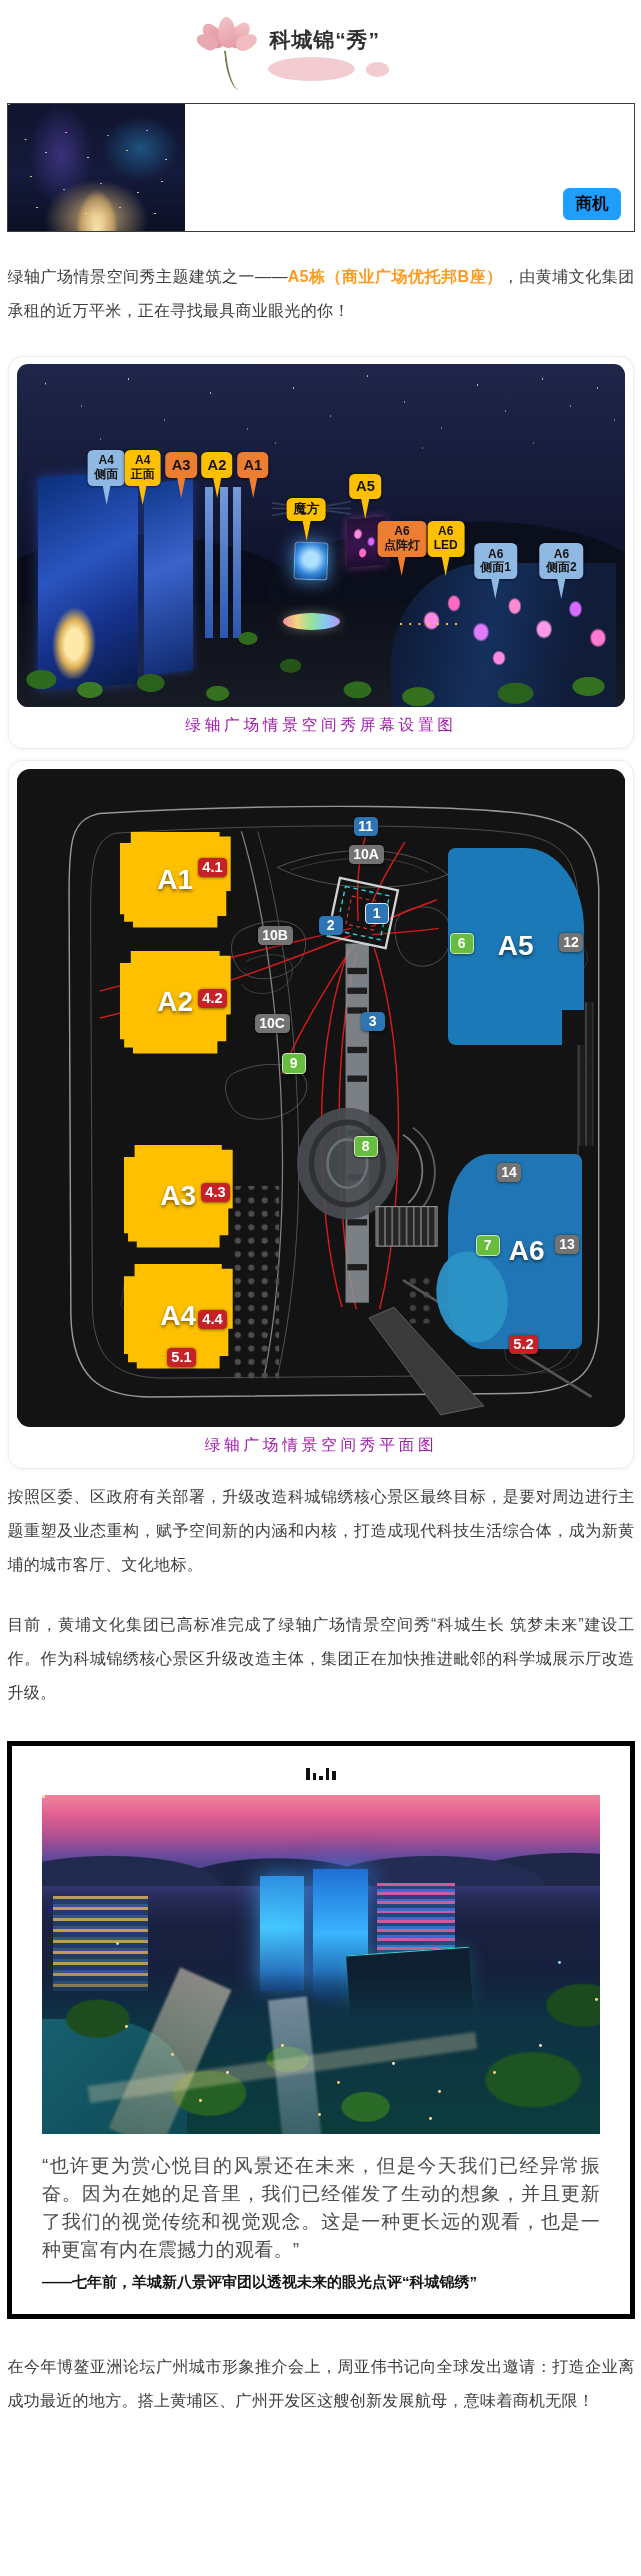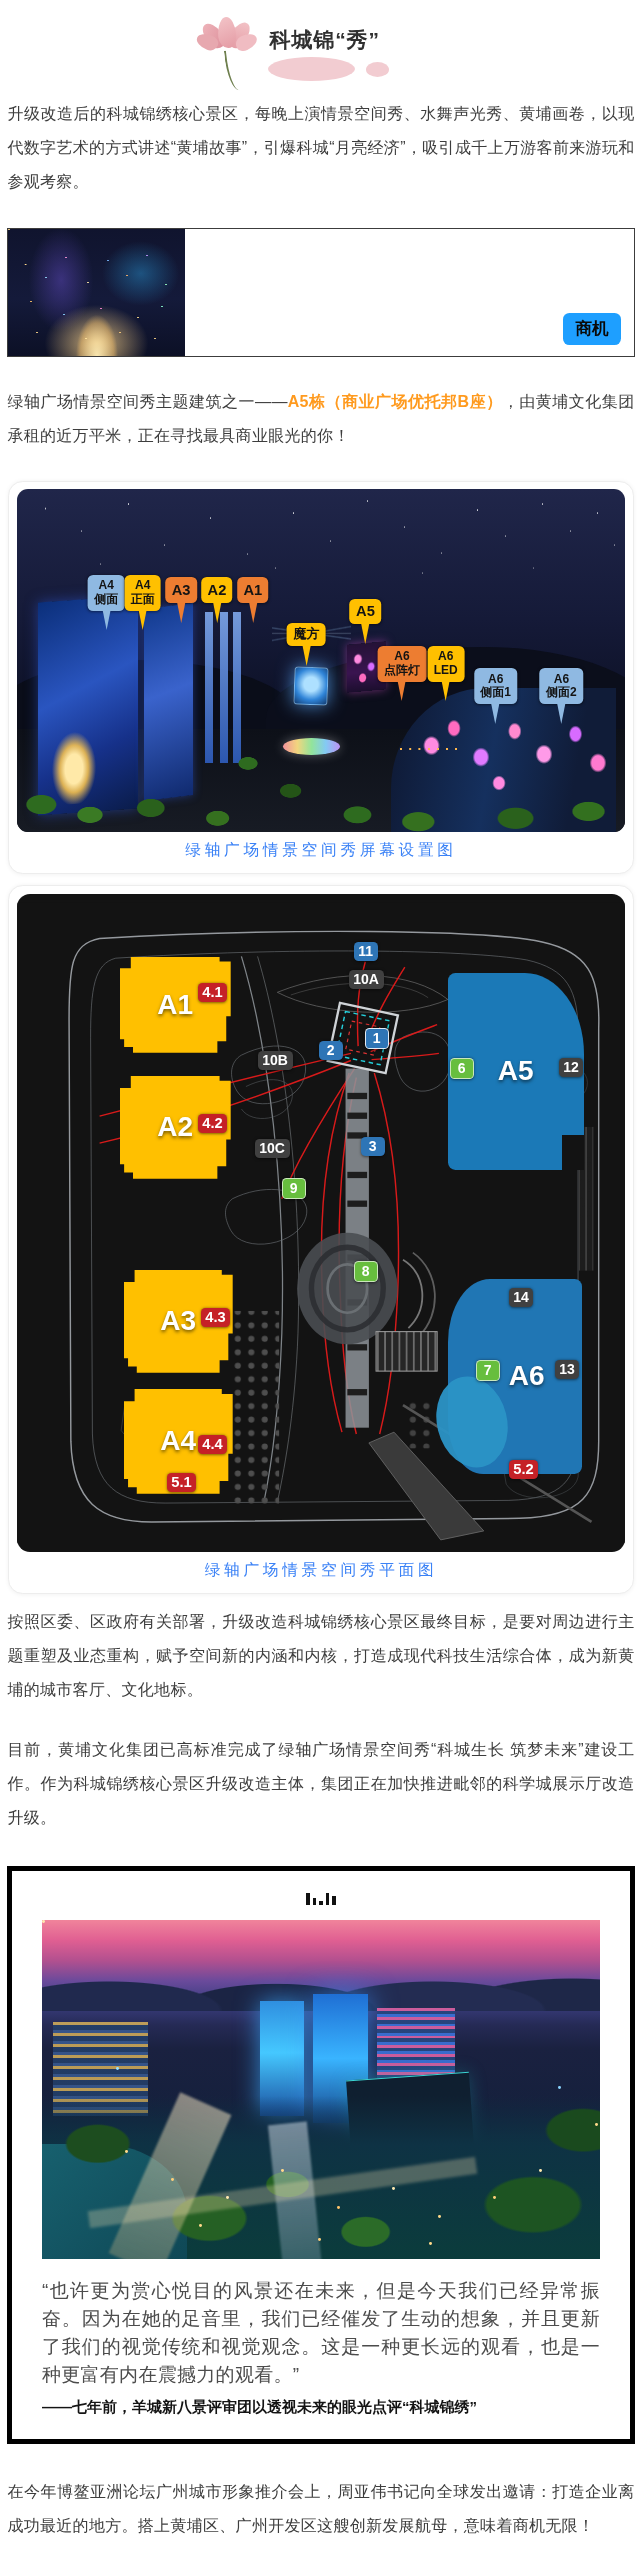--- a/index.html
+++ b/index.html
@@ -41,21 +41,21 @@
       22px 72px 0 #ffc46b, 55px 85px 0 #8ad4ff, 92px 79px 0 #ff8ad9, 129px 88px 0 #ffe08a,
       153px 77px 0 #8affd4, 28px 103px 0 #ffd98a, 77px 109px 0 #ffeeb0, 111px 103px 0 #ffcf7a, 146px 109px 0 #ffd98a; }
   .bn-fountain { position:absolute; left:50%; bottom:0; width:64px; height:64px; transform:translateX(-50%);
       background:radial-gradient(28px 55px at 50% 100%, rgba(255,236,180,.95), rgba(255,200,110,.4) 60%, transparent 75%); }
   .banner-right { position:relative; flex:1; padding:20px 16.6px 11px; }
   .banner-text { font-size:16px; font-weight:bold; color:#111; letter-spacing:0.5px; }
   .banner-btn { position:absolute; right:13px; bottom:11px; background:#1E9FFF; color:#0a0a0a; font-size:16.6px; font-weight:bold; padding:4.6px 12px; border-radius:6.4px; border:none; cursor:pointer; }
 
   
   .fig-card { margin:0 8.3px 11px; border:0.9px solid #ededed; border-radius:14.7px; padding:7.4px 7.4px 0; box-shadow:0 0.9px 4.6px rgba(0,0,0,.05); background:#fff; }
-  .fig-caption { text-align:center; font-family:"DejaVu Serif","Liberation Serif",serif; font-size:15.7px; color:#3b82f6; letter-spacing:3.7px; padding:8.3px 0 12px; }
+  .fig-caption { text-align:center; font-family:"DejaVu Serif","Liberation Serif",serif; font-size:15.7px; color:#a21caf; letter-spacing:3.7px; padding:8.3px 0 12px; }
 
   
   .night { position:relative; width:100%; height:343px; border-radius:11px; overflow:hidden; background:linear-gradient(180deg,#20264a 0%,#151a38 38%,#0e1228 62%,#0a0d1d 100%); }
   .ns-stars { position:absolute; left:0; top:0; width:1.8px; height:1.8px; border-radius:50%; background:rgba(255,255,255,.9);
       box-shadow:28px 18.4px 0 rgba(255,255,255,.7),64px 41px 0 rgba(255,255,255,.5),111px 14px 0 rgba(255,255,255,.8),
       147px 55px 0 rgba(255,255,255,.5),193px 28px 0 rgba(255,255,255,.7),230px 64px 0 rgba(255,255,255,.45),
       276px 23px 0 rgba(255,255,255,.8),313px 51px 0 rgba(255,255,255,.5),350px 11px 0 rgba(255,255,255,.7),
       387px 37px 0 rgba(255,255,255,.55),424px 63px 0 rgba(255,255,255,.45),460px 20px 0 rgba(255,255,255,.8),
       488px 46px 0 rgba(255,255,255,.5),525px 14px 0 rgba(255,255,255,.7),553px 41px 0 rgba(255,255,255,.5),
       580px 23px 0 rgba(255,255,255,.7),597px 55px 0 rgba(255,255,255,.45),83px 74px 0 rgba(255,255,255,.4),
@@ -122,21 +122,21 @@
   .blk-y { background:#FFC000; clip-path:polygon(10% 0,90% 0,90% 5%,100% 5%,100% 62%,96% 62%,96% 88%,88% 88%,88% 100%,12% 100%,12% 94%,4% 94%,4% 86%,0 86%,0 12%,10% 12%); }
   .blk-label { font-size:28px; }
   #blk-a5 { background:#1B79B7; border-radius:7.4px 59px 7.4px 7.4px/7.4px 81px 7.4px 7.4px; }
   #blk-a5::after { content:""; position:absolute; right:0; bottom:0; width:22px; height:35px; background:#131313; }
   #blk-a6 { background:#2076B4; border-radius:42px 7.4px 7.4px 35px/63px 7.4px 7.4px 53px; }
   .a6-pool { position:absolute; left:-11px; bottom:5.5px; width:70px; height:92px; background:#2b93c6; border-radius:50%; transform:rotate(-14deg); opacity:.95; }
   .bdg { position:absolute; min-width:24px; text-align:center; font-weight:bold; font-size:14px; color:#fff; padding:1.8px 4.6px; border-radius:4.6px; z-index:6; box-shadow:0 0.9px 2.8px rgba(0,0,0,.5); }
   .bdg-red { background:#C52127; font-size:14.7px; }
   .bdg-blue { background:#2E75B6; }
   .bdg-green { background:#67BE3E; border:1.4px solid rgba(255,255,255,.65); }
-  .bdg-orange { background:#404040; }
+  .bdg-orange { background:#737373; }
 
   
   .quote-card { margin:31px 7.4px 0; border:5.5px solid #000; background:#fff; padding:14.7px 29.5px 18.4px; }
   .equalizer { display:flex; align-items:flex-end; justify-content:center; gap:2.8px; height:14px; margin:5.5px 0 14.7px; }
   .equalizer i { display:block; width:3.7px; background:#111; }
   .eq1{height:12px}.eq2{height:7.4px}.eq3{height:3.7px}.eq4{height:12px}.eq5{height:9.2px}
   .city { position:relative; width:100%; height:339px; overflow:hidden; background:#14203c; }
   .ci-sky { position:absolute; inset:0; background:linear-gradient(180deg,#f0849b 0%,#e05f92 6%,#b2508f 12%,#6a4a9b 18%,#3c3f82 24%,#252a55 31%,#1a2140 38%,#14203c 60%,#0e2a3a 100%); }
   .ci-mtn { position:absolute; left:0; top:12%; width:100%; height:15%; background:
       radial-gradient(34% 100% at 12% 100%, #20294e 58%, transparent 60%),
@@ -185,21 +185,20 @@
         <div class="petal p5"></div>
         <div class="petal p1"></div>
         <div class="stem"></div>
       </div>
       <div class="header-title">科城锦“秀”</div>
       <div class="header-blob1"></div>
       <div class="header-blob2"></div>
     </div>
   </div>
 
-  <p class="para mb">升级改造后的科城锦绣核心景区，每晚上演情景空间秀、水舞声光秀、黄埔画卷，以现代数字艺术的方式讲述“黄埔故事”，引爆科城“月亮经济”，吸引成千上万游客前来游玩和参观考察。</p>
 
   <div class="banner">
     <div class="banner-img">
       <div class="bn-glow"></div>
       <div class="bn-dots"></div>
       <div class="bn-fountain"></div>
     </div>
     <div class="banner-right">
       <button class="banner-btn">商机</button>
     </div>
@@ -342,21 +341,21 @@
       <span class="bdg bdg-blue" style="left:337px; top:48px">11</span>
       <span class="bdg bdg-green" style="left:433px; top:164px">6</span>
       <span class="bdg bdg-green" style="left:459px; top:466px">7</span>
       <span class="bdg bdg-green" style="left:337px; top:367px">8</span>
       <span class="bdg bdg-green" style="left:265px; top:284px">9</span>
       <span class="bdg bdg-orange" style="left:332px; top:76px">10A</span>
       <span class="bdg bdg-orange" style="left:241px; top:157px">10B</span>
       <span class="bdg bdg-orange" style="left:238px; top:245px">10C</span>
       <span class="bdg bdg-orange" style="left:542px; top:164px">12</span>
       <span class="bdg bdg-orange" style="left:538px; top:466px">13</span>
-      <span class="bdg bdg-orange" style="left:492px; top:394px">14</span>
+      <span class="bdg bdg-orange" style="left:480px; top:394px">14</span>
     </div>
     <div class="fig-caption">绿轴广场情景空间秀平面图</div>
   </div>
 
   <p class="para">按照区委、区政府有关部署，升级改造科城锦绣核心景区最终目标，是要对周边进行主题重塑及业态重构，赋予空间新的内涵和内核，打造成现代科技生活综合体，成为新黄埔的城市客厅、文化地标。</p>
   <p class="para" style="margin-top:26px; margin-bottom:28.6px">目前，黄埔文化集团已高标准完成了绿轴广场情景空间秀“科城生长 筑梦未来”建设工作。作为科城锦绣核心景区升级改造主体，集团正在加快推进毗邻的科学城展示厅改造升级。</p>
 
   <div class="quote-card">
     <div class="equalizer">
       <i class="eq1"></i>

